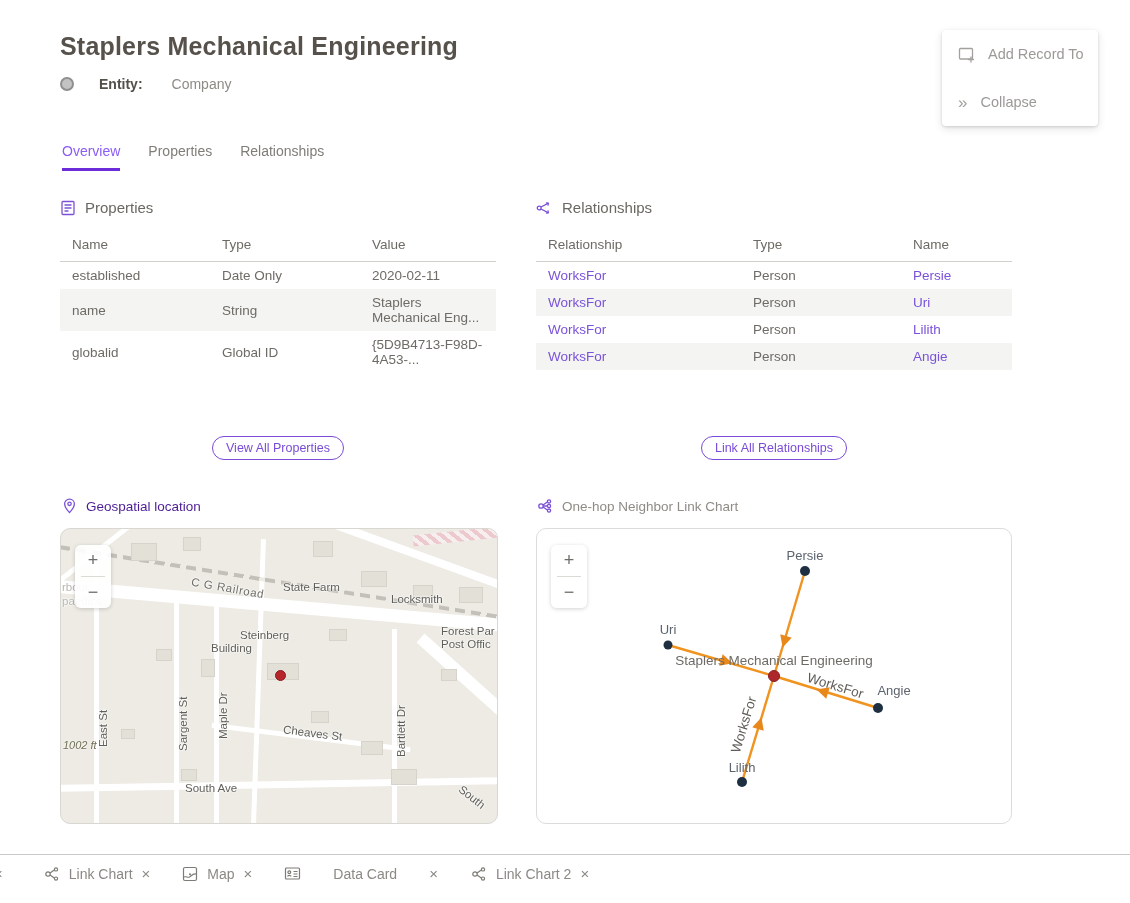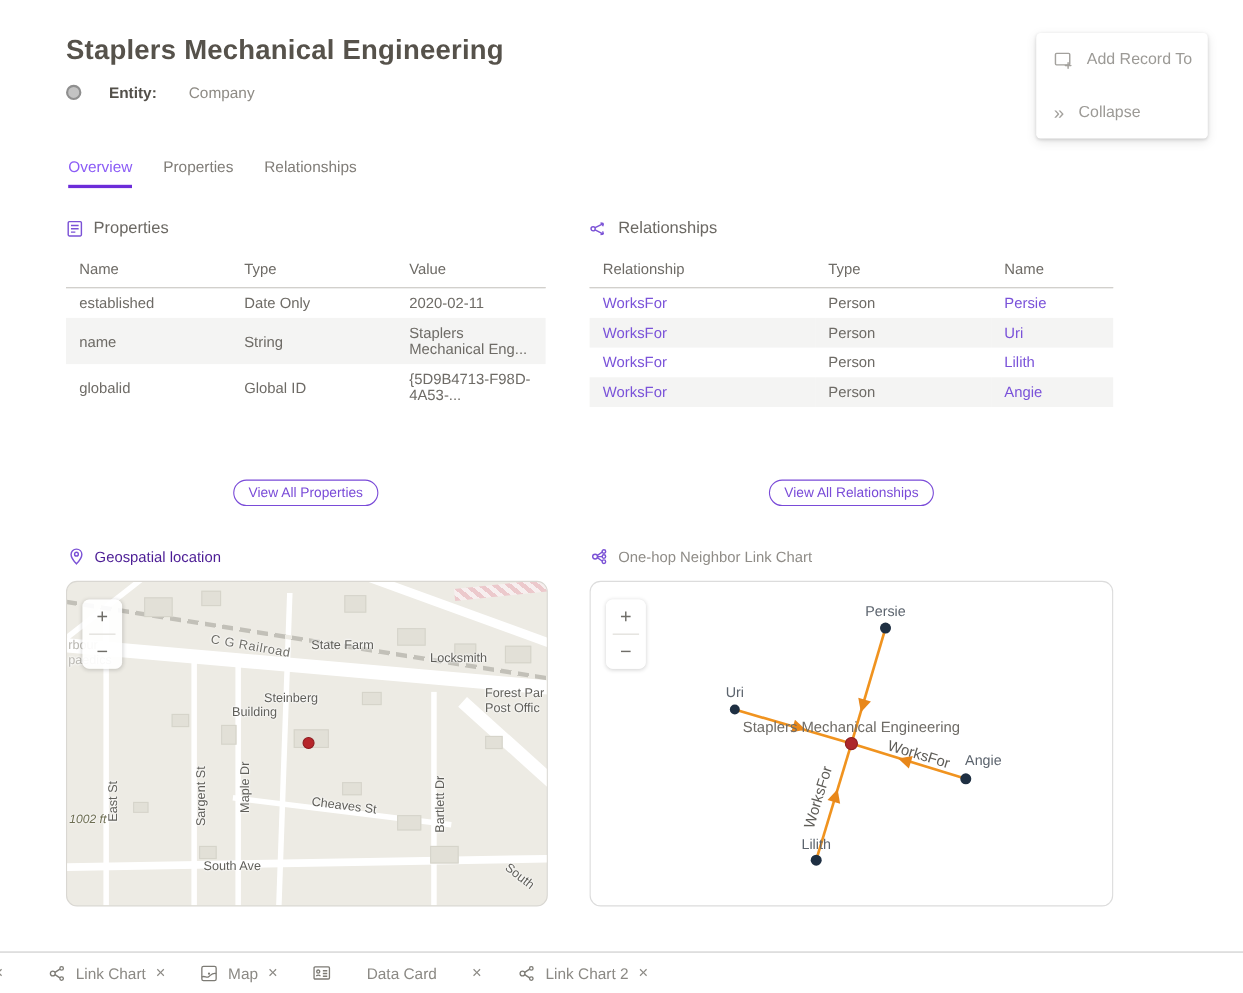--- a/index.html
+++ b/index.html
@@ -58,21 +58,21 @@
     text-shadow:0 0 2px #fff,0 0 2px #fff,0 0 3px #fff;z-index:20;}
   .maplabel.light{color:#b9b7b1;}
   .maplabel.vert{transform:rotate(-90deg);transform-origin:left top;}
   .marker{position:absolute;width:9px;height:9px;border-radius:50%;background:#b6252a;border:1px solid #8c1a1e;z-index:25;}
   .scale-label{position:absolute;left:2px;top:210px;font-style:italic;font-size:11px;color:#6e6e52;z-index:20;
     text-shadow:0 0 2px #fff,0 0 2px #fff;}
   .pinkstrip{position:absolute;left:352px;top:2px;width:86px;height:11px;transform:rotate(-6deg);
     background:repeating-linear-gradient(45deg,#ecc9cc 0 4px,#f7efef 4px 8px);}
 
   
-  .bottom-bar{left:0;bottom:0;width:1130px;height:37px;background:#fff;border-top:1px solid #c9c9c9;
+  .bottom-bar{left:0;bottom:11px;width:1130px;height:37px;background:#fff;border-top:1px solid #c9c9c9;
     display:flex;}
   .btab{display:flex;align-items:center;gap:9px;color:#8b8984;font-size:14px;}
   .btab .close{color:#8b8984;font-size:15px;cursor:pointer;}
   .btab svg{stroke:#7d7b75;}
 </style>
 </head>
 <body>
 
 <div class="abs page-title">Staplers Mechanical Engineering</div>
 <div class="abs entity-row">
@@ -176,21 +176,21 @@
         <td class="plink">Angie</td>
       </tr>
     </tbody>
   </table>
 </div>
 
 <div class="abs btn-row-left">
   <span class="pill-btn">View All Properties</span>
 </div>
 <div class="abs btn-row-right">
-  <span class="pill-btn">View All Relationships</span>
+  <span class="pill-btn">Link All Relationships</span>
 </div>
 
 <div class="abs sec-head" style="left:62px;top:498px;font-size:13.5px;color:#4c1d95;">
   <svg width="15" height="16" viewBox="0 0 15 16" fill="none" stroke="#7b52d6" stroke-width="1.3">
     <path d="M7.5 1.2 C4.6 1.2 2.6 3.4 2.6 6 c0 3.3 4.9 8.6 4.9 8.6 s4.9-5.3 4.9-8.6 C12.4 3.4 10.4 1.2 7.5 1.2 z"></path>
     <circle cx="7.5" cy="5.8" r="1.7"></circle>
   </svg>
   <span>Geospatial location</span>
 </div>
 

